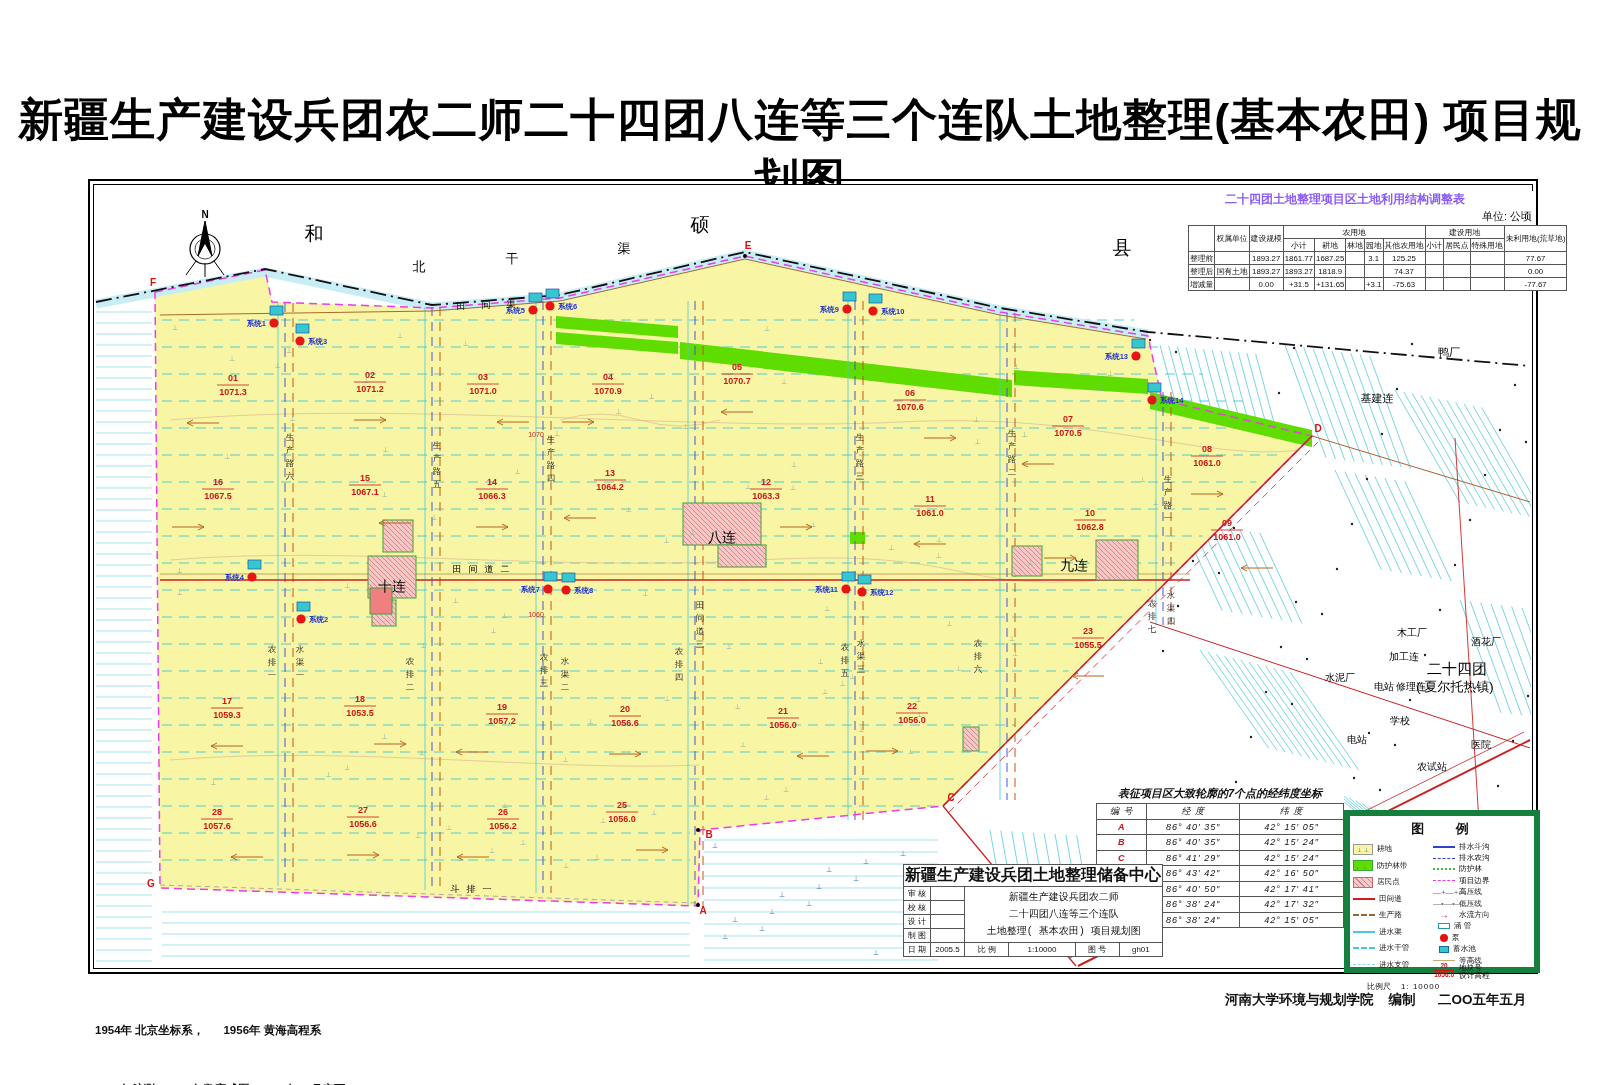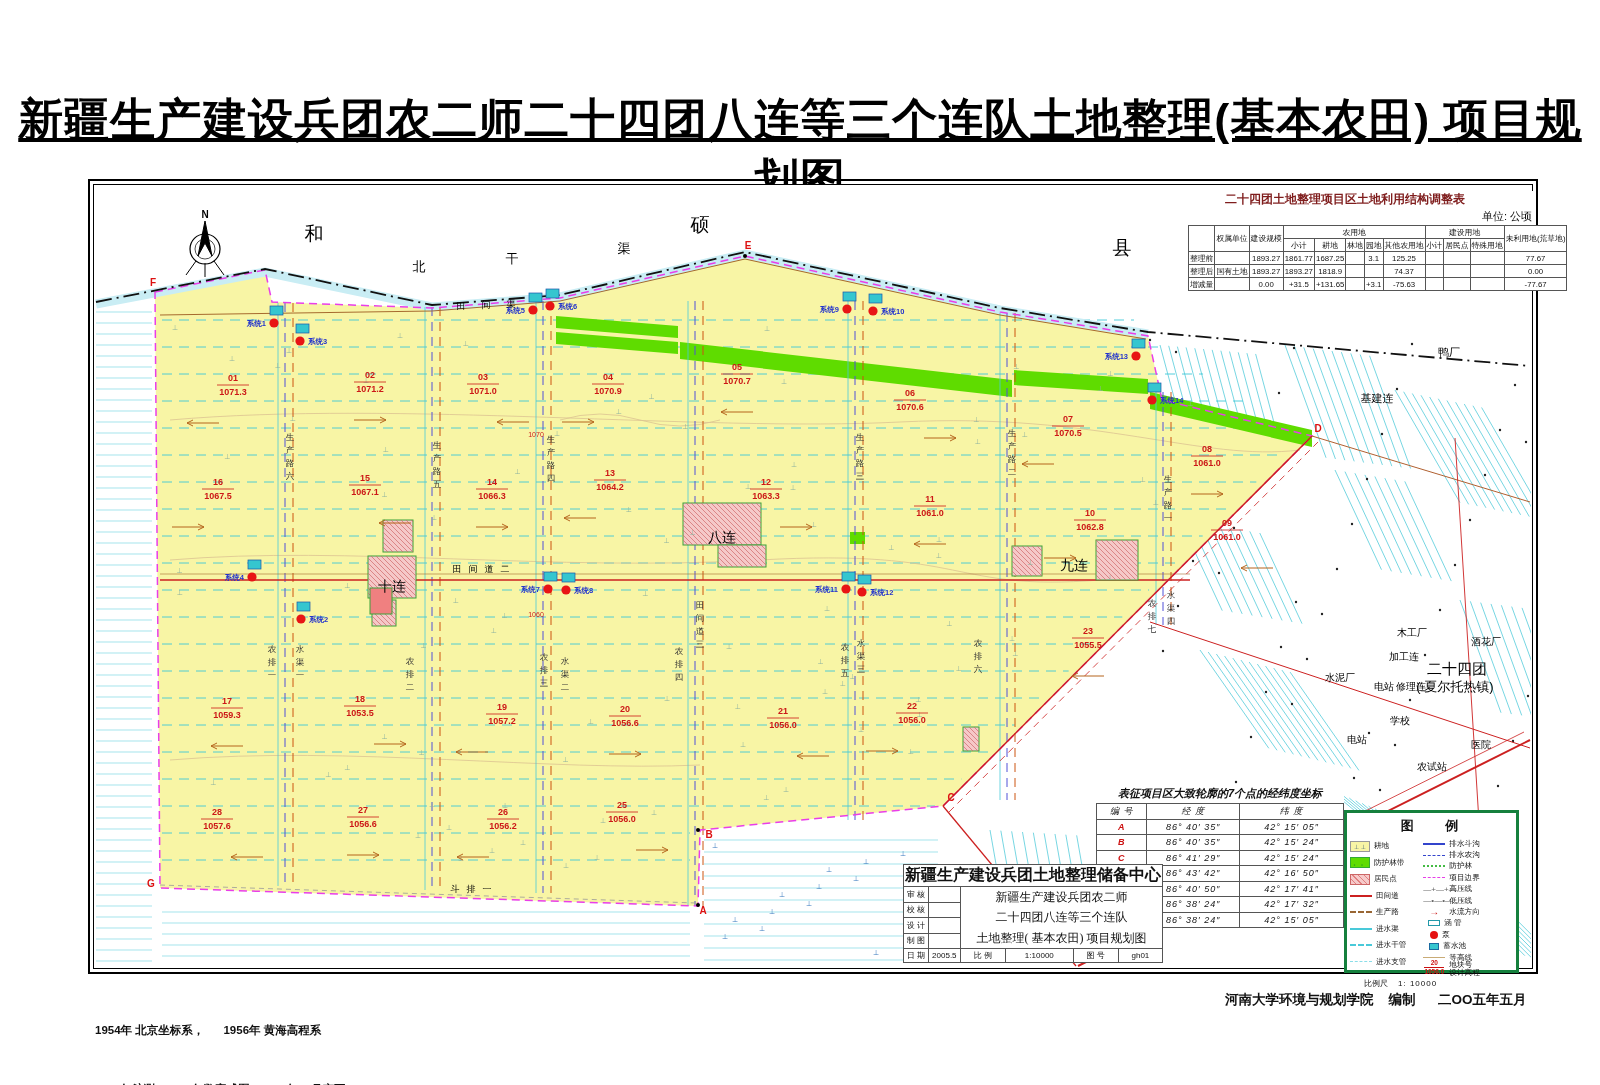--- a/index.html
+++ b/index.html
@@ -1,47 +1,47 @@
 <!DOCTYPE html>
 <html><head>
 <meta charset="utf-8">
 <style>
   html,body{margin:0;padding:0;background:#fff;}
   body{width:1600px;height:1085px;font-family:"Liberation Sans",sans-serif;}
   .page{position:relative;width:1600px;height:1085px;background:#fff;overflow:hidden;}
   .page-title{position:absolute;top:90px;left:0;width:100%;text-align:center;
-    font-size:45px;font-weight:bold;letter-spacing:1px;color:#000;font-family:"Liberation Sans",sans-serif;text-decoration:underline;}
+    font-size:45px;font-weight:bold;letter-spacing:1px;color:#000;font-family:"Liberation Sans",sans-serif;}
   .map-frame{position:absolute;box-sizing:border-box;}
   .map-frame.outer{left:88px;top:179px;width:1450px;height:795px;border:2px solid #000;}
   .map-frame.inner{left:93px;top:184px;width:1440px;height:785px;border:1px solid #000;}
   #mapsvg{position:absolute;left:94px;top:185px;width:1437px;height:782px;}
   #mapsvg text{font-family:"Liberation Sans",sans-serif;}
 
   
   table.tbl{border-collapse:collapse;background:#fff;}
   .tbl td{border:1px solid #555;font-size:7.8px;text-align:center;padding:0 1px;height:12px;white-space:nowrap;color:#111;}
   #adj{position:absolute;left:1156px;top:191px;width:378px;z-index:5;background:#fff;}
   #adj table{width:100%;margin-left:32px;}
-  .adj-title{text-align:center;font-weight:bold;font-size:12px;color:#7f1d1d;}
+  .adj-title{text-align:center;font-weight:bold;font-size:12px;color:#8b5cf6;}
   .adj-unit{text-align:right;font-size:11px;margin:1px 2px 1px 0;color:#111;}
 
   #coord{position:absolute;left:1096px;top:786px;width:248px;z-index:5;background:#fff;font-style:italic;}
   .coord-title{font-size:11px;font-weight:bold;text-align:center;margin-bottom:2px;color:#111;}
   #coord .tbl{width:100%;}
   #coord .tbl td{font-size:9px;height:14.5px;letter-spacing:1px;}
   #coord .red{color:#cc1111;font-weight:bold;}
 
   #tblock{position:absolute;left:903px;top:864px;width:198px;z-index:5;background:#fff;}
   #tblock .tbl{width:100%;}
   #tblock td{font-size:8px;height:13px;}
   #tblock .org{font-size:16px;font-weight:bold;height:18px;}
-  #tblock .proj{font-size:12px;line-height:1.7;white-space:pre-line;font-family:Liberation Serif, serif;}
-
-  #legend{position:absolute;left:1344px;top:810px;width:175px;height:163px;background:#fff;
-    border:3px solid #15803d;box-sizing:border-box;padding:2px 3px;z-index:5;}
+  #tblock .proj{font-size:10px;line-height:1.7;white-space:pre-line;font-family:Liberation Mono, monospace;}
+
+  #legend{position:absolute;left:1344px;top:810px;width:196px;height:163px;background:#fff;
+    border:6px solid #15803d;box-sizing:border-box;padding:2px 3px;z-index:5;}
   .lg-title{text-align:center;font-size:13px;font-weight:bold;letter-spacing:14px;margin:2px 0 3px 10px;color:#111;}
   .lg-cols{display:flex;}
   #lg-left{width:45%;}
   #lg-right{width:55%;}
   .lg-row{display:flex;align-items:center;}
   #lg-left .lg-row{height:16.5px;}
   #lg-right .lg-row{height:11.4px;}
   .lg-sym{display:inline-block;width:22px;margin-right:4px;flex:none;text-align:center;box-sizing:border-box;}
   .lg-label{font-size:7.6px;white-space:pre-line;line-height:1.05;color:#111;}
   .sym-plot{width:20px;height:11px;background:#F8F5A5;border:1px solid #999;font-size:6px;color:#467;line-height:10px;}

